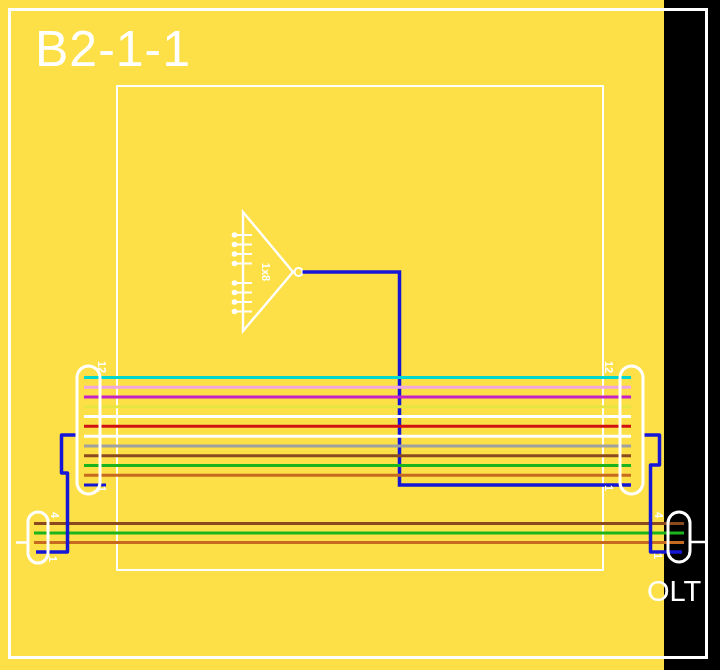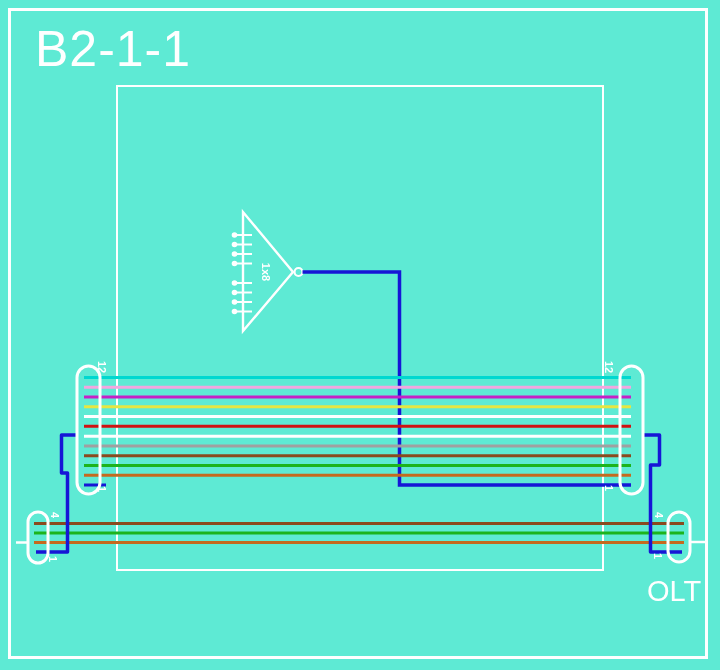--- a/index.html
+++ b/index.html
@@ -2,23 +2,23 @@
 <html><head>
 <meta charset="utf-8">
 <style>
   html, body {
     margin: 0;
     padding: 0;
     background: #000;
   }
   .stage {
     position: relative;
-    width: 720px;
+    width: 664px;
     height: 670px;
-    background: #5eead4;
+    background: #fde047;
     font-family: "Liberation Sans", "DejaVu Sans", sans-serif;
   }
   svg { display: block; }
   .struct { stroke: #ffffff; fill: none; }
   .title-text {
     fill: #ffffff;
     font-size: 50px;
     font-family: "Liberation Sans", "DejaVu Sans", sans-serif;
     letter-spacing: 1px;
   }

